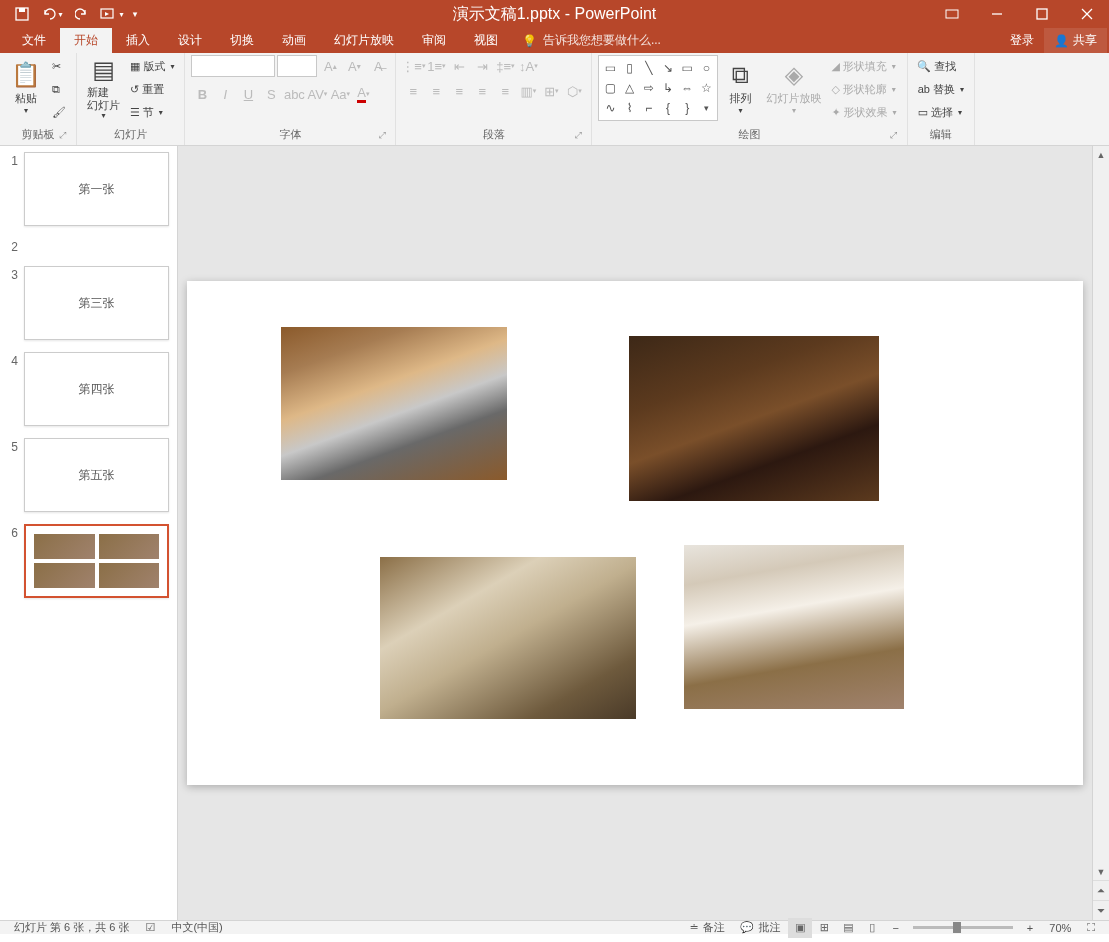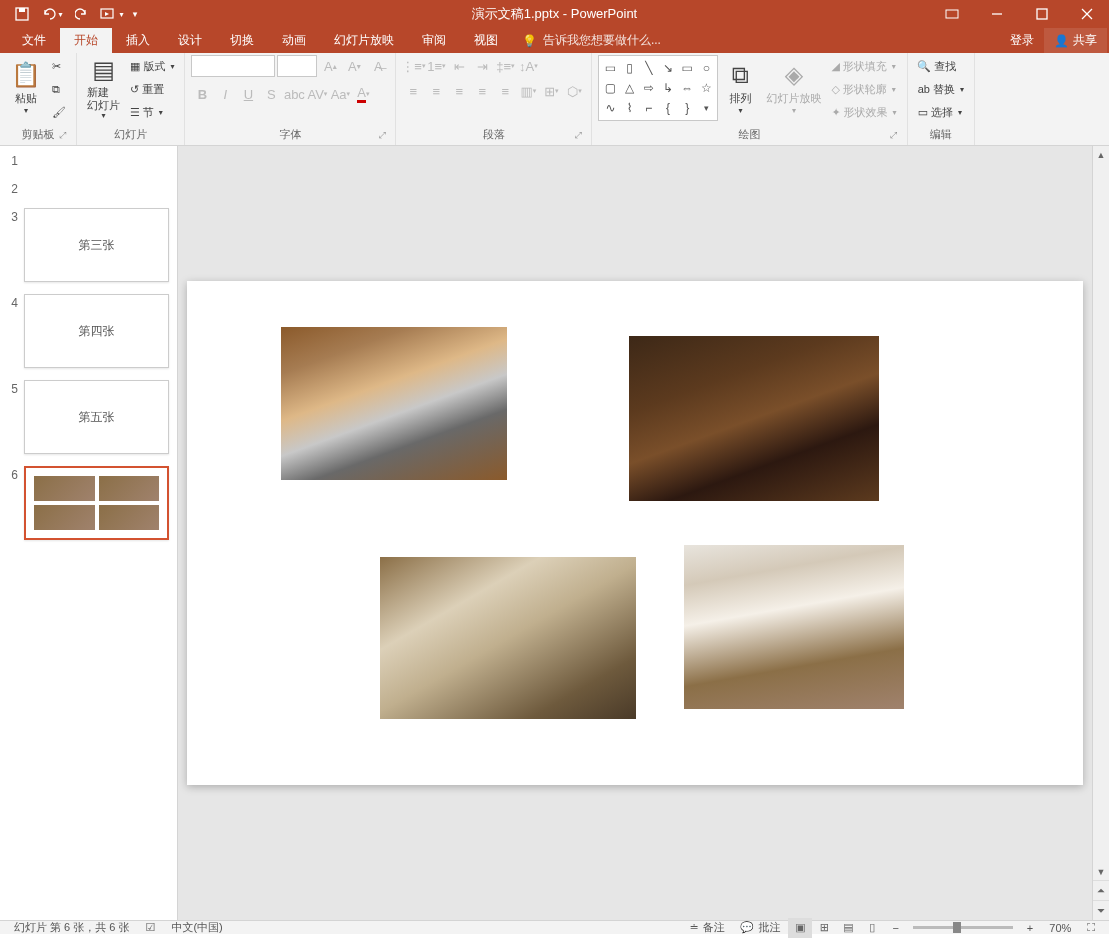--- a/index.html
+++ b/index.html
@@ -2,21 +2,21 @@
 <html><head>
 <meta charset="utf-8">
 <style>
 * { margin: 0; padding: 0; box-sizing: border-box; font-family: "Microsoft YaHei", sans-serif; }
 body { width: 1109px; height: 942px; background: #fff; overflow: hidden; font-size: 12px; }
 
 
 .titlebar { height: 28px; background: #b7472a; display: flex; align-items: center; color: #fff; position: relative; }
 .titlebar .qat { display: flex; align-items: center; gap: 2px; padding-left: 8px; }
 .titlebar .qat-btn { width: 28px; height: 24px; display: flex; align-items: center; justify-content: center; cursor: pointer; }
-.titlebar .title { position: absolute; left: 50%; transform: translateX(-50%); font-size: 13px; }
+.titlebar .title { position: absolute; left: 50%; transform: translateX(-50%); font-size: 16px; }
 .titlebar .win-controls { margin-left: auto; display: flex; }
 .titlebar .win-btn { width: 45px; height: 28px; display: flex; align-items: center; justify-content: center; cursor: pointer; }
 
 
 .ribbon-tabs { height: 25px; background: #b7472a; display: flex; align-items: end; color: #fff; padding-left: 8px; }
 .ribbon-tab { padding: 4px 14px; cursor: pointer; font-size: 12px; }
 .ribbon-tab.active { background: #f3f3f3; color: #b7472a; }
 .ribbon-right { margin-left: auto; display: flex; align-items: center; padding-right: 2px; }
 .ribbon-right .login { padding: 4px 10px; cursor: pointer; }
 .ribbon-right .share { padding: 4px 10px; cursor: pointer; background: rgba(255,255,255,0.1); display: flex; align-items: center; gap: 4px; }
@@ -342,20 +342,23 @@
       </div>
     </div>
     <div class="group-label"><span>编辑</span></div>
   </div>
 </div>
 
 <div class="workarea">
   <div class="slide-panel">
     <div class="thumb-row">
         <div class="thumb-num">1</div>
+        <div class="thumb">
+          <span>第一张</span>
+        </div>
       </div>
     <div class="thumb-row">
         <div class="thumb-num">2</div>
       </div>
     <div class="thumb-row">
         <div class="thumb-num">3</div>
         <div class="thumb">
           <span>第三张</span>
         </div>
       </div>

